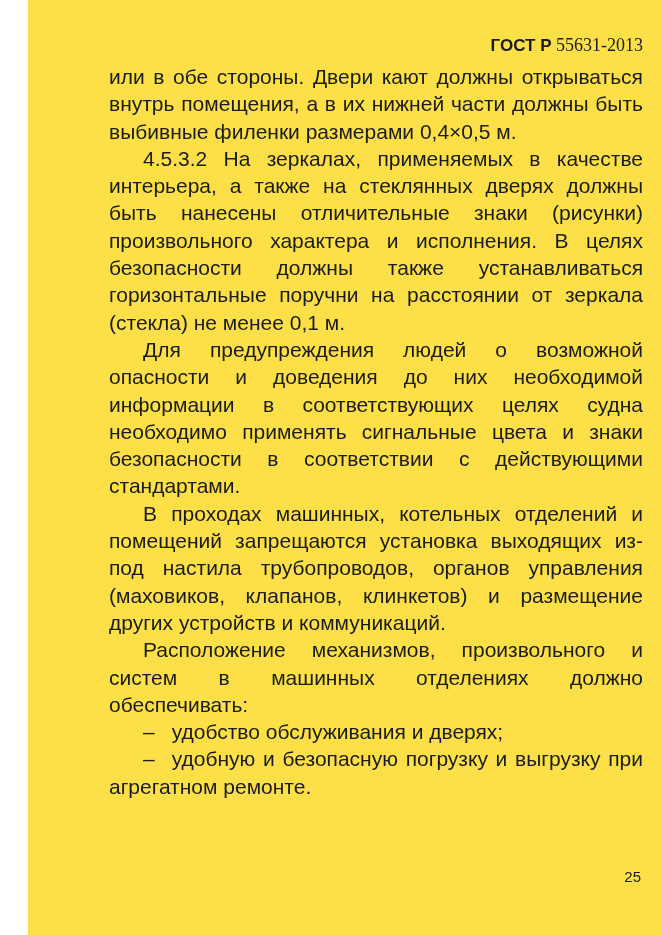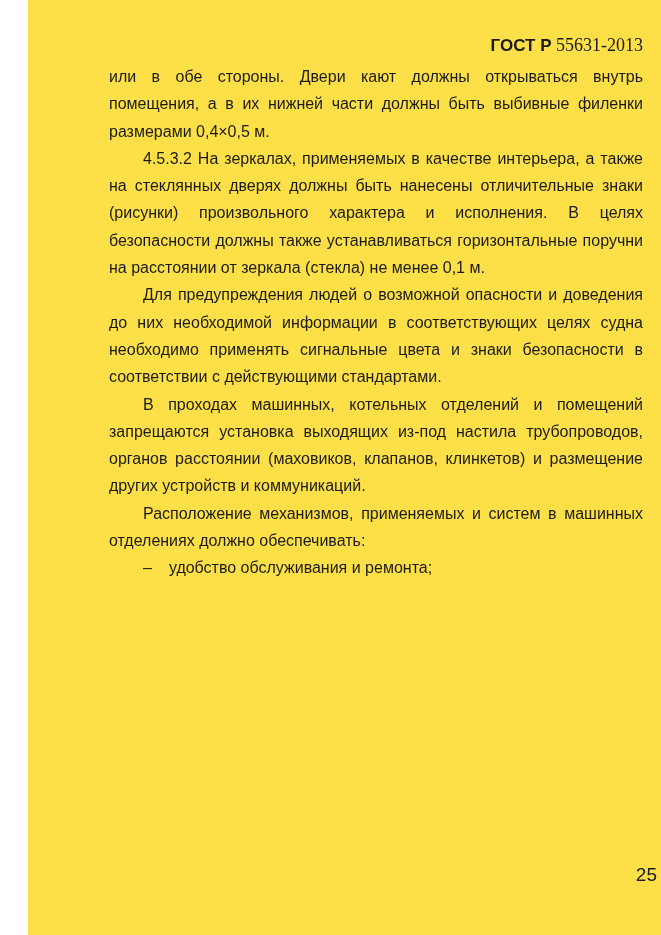--- a/index.html
+++ b/index.html
@@ -33,59 +33,62 @@
   .gost-number {
     font-family: "Liberation Serif", "DejaVu Serif", serif;
     font-weight: normal;
     font-size: 18px;
   }
   .content {
     position: absolute;
     top: 63px;
     left: 81px;
     width: 534px;
-    font-size: 16px;
+    font-size: 21px;
     line-height: 27.3px;
     text-align: justify;
   }
   .para {
     margin: 0;
     padding: 0;
     text-indent: 34px;
   }
   .para.plain {
     text-indent: 0;
   }
   .para.list .marker {
     padding-right: 17px;
   }
   .page-number {
     position: absolute;
-    right: 32px;
+    right: 48px;
     bottom: 51px;
-    font-size: 19px;
+    font-size: 15px;
     line-height: 1;
   }
 </style>
 </head>
 <body>
 
 <div class="page">
 
   <div class="doc-header">
     <span class="gost-label">ГОСТ Р</span>
     <span class="gost-number">55631-2013</span>
   </div>
 
   <div class="content">
     <p class="para plain">или в обе стороны. Двери кают должны открываться внутрь помещения, а в их нижней части должны быть выбивные филенки размерами 0,4×0,5 м.</p>
     <p class="para">4.5.3.2 На зеркалах, применяемых в качестве интерьера, а также на стеклянных дверях должны быть нанесены отличительные знаки (рисунки) произвольного характера и исполнения. В целях безопасности должны также устанавливаться горизонтальные поручни на расстоянии от зеркала (стекла) не менее 0,1 м.</p>
     <p class="para">Для предупреждения людей о возможной опасности и доведения до них необходимой информации в соответствующих целях судна необходимо применять сигнальные цвета и знаки безопасности в соответствии с действующими стандартами.</p>
-    <p class="para">В проходах машинных, котельных отделений и помещений запрещаются установка выходящих из-под настила трубопроводов, органов расстоянии (маховиков, клапанов, клинкетов) и размещение других устройств и коммуникаций.</p>
-    <p class="para">Расположение механизмов, применяемых и систем в машинных отделениях должно обеспечивать:</p>
+    <p class="para">В проходах машинных, котельных отделений и помещений запрещаются установка выходящих из-под настила трубопроводов, органов управления (маховиков, клапанов, клинкетов) и размещение других устройств и коммуникаций.</p>
+    <p class="para">Расположение механизмов, произвольного и систем в машинных отделениях должно обеспечивать:</p>
     <p class="para list">
-      <span class="marker">–</span><span>удобство обслуживания и ремонта;</span>
+      <span class="marker">–</span><span>удобство обслуживания и дверях;</span>
+    </p>
+    <p class="para list">
+      <span class="marker">–</span><span>удобную и безопасную погрузку и выгрузку при агрегатном ремонте.</span>
     </p>
   </div>
 
   <div class="page-number">25</div>
 
 </div>
 
 </body></html>

